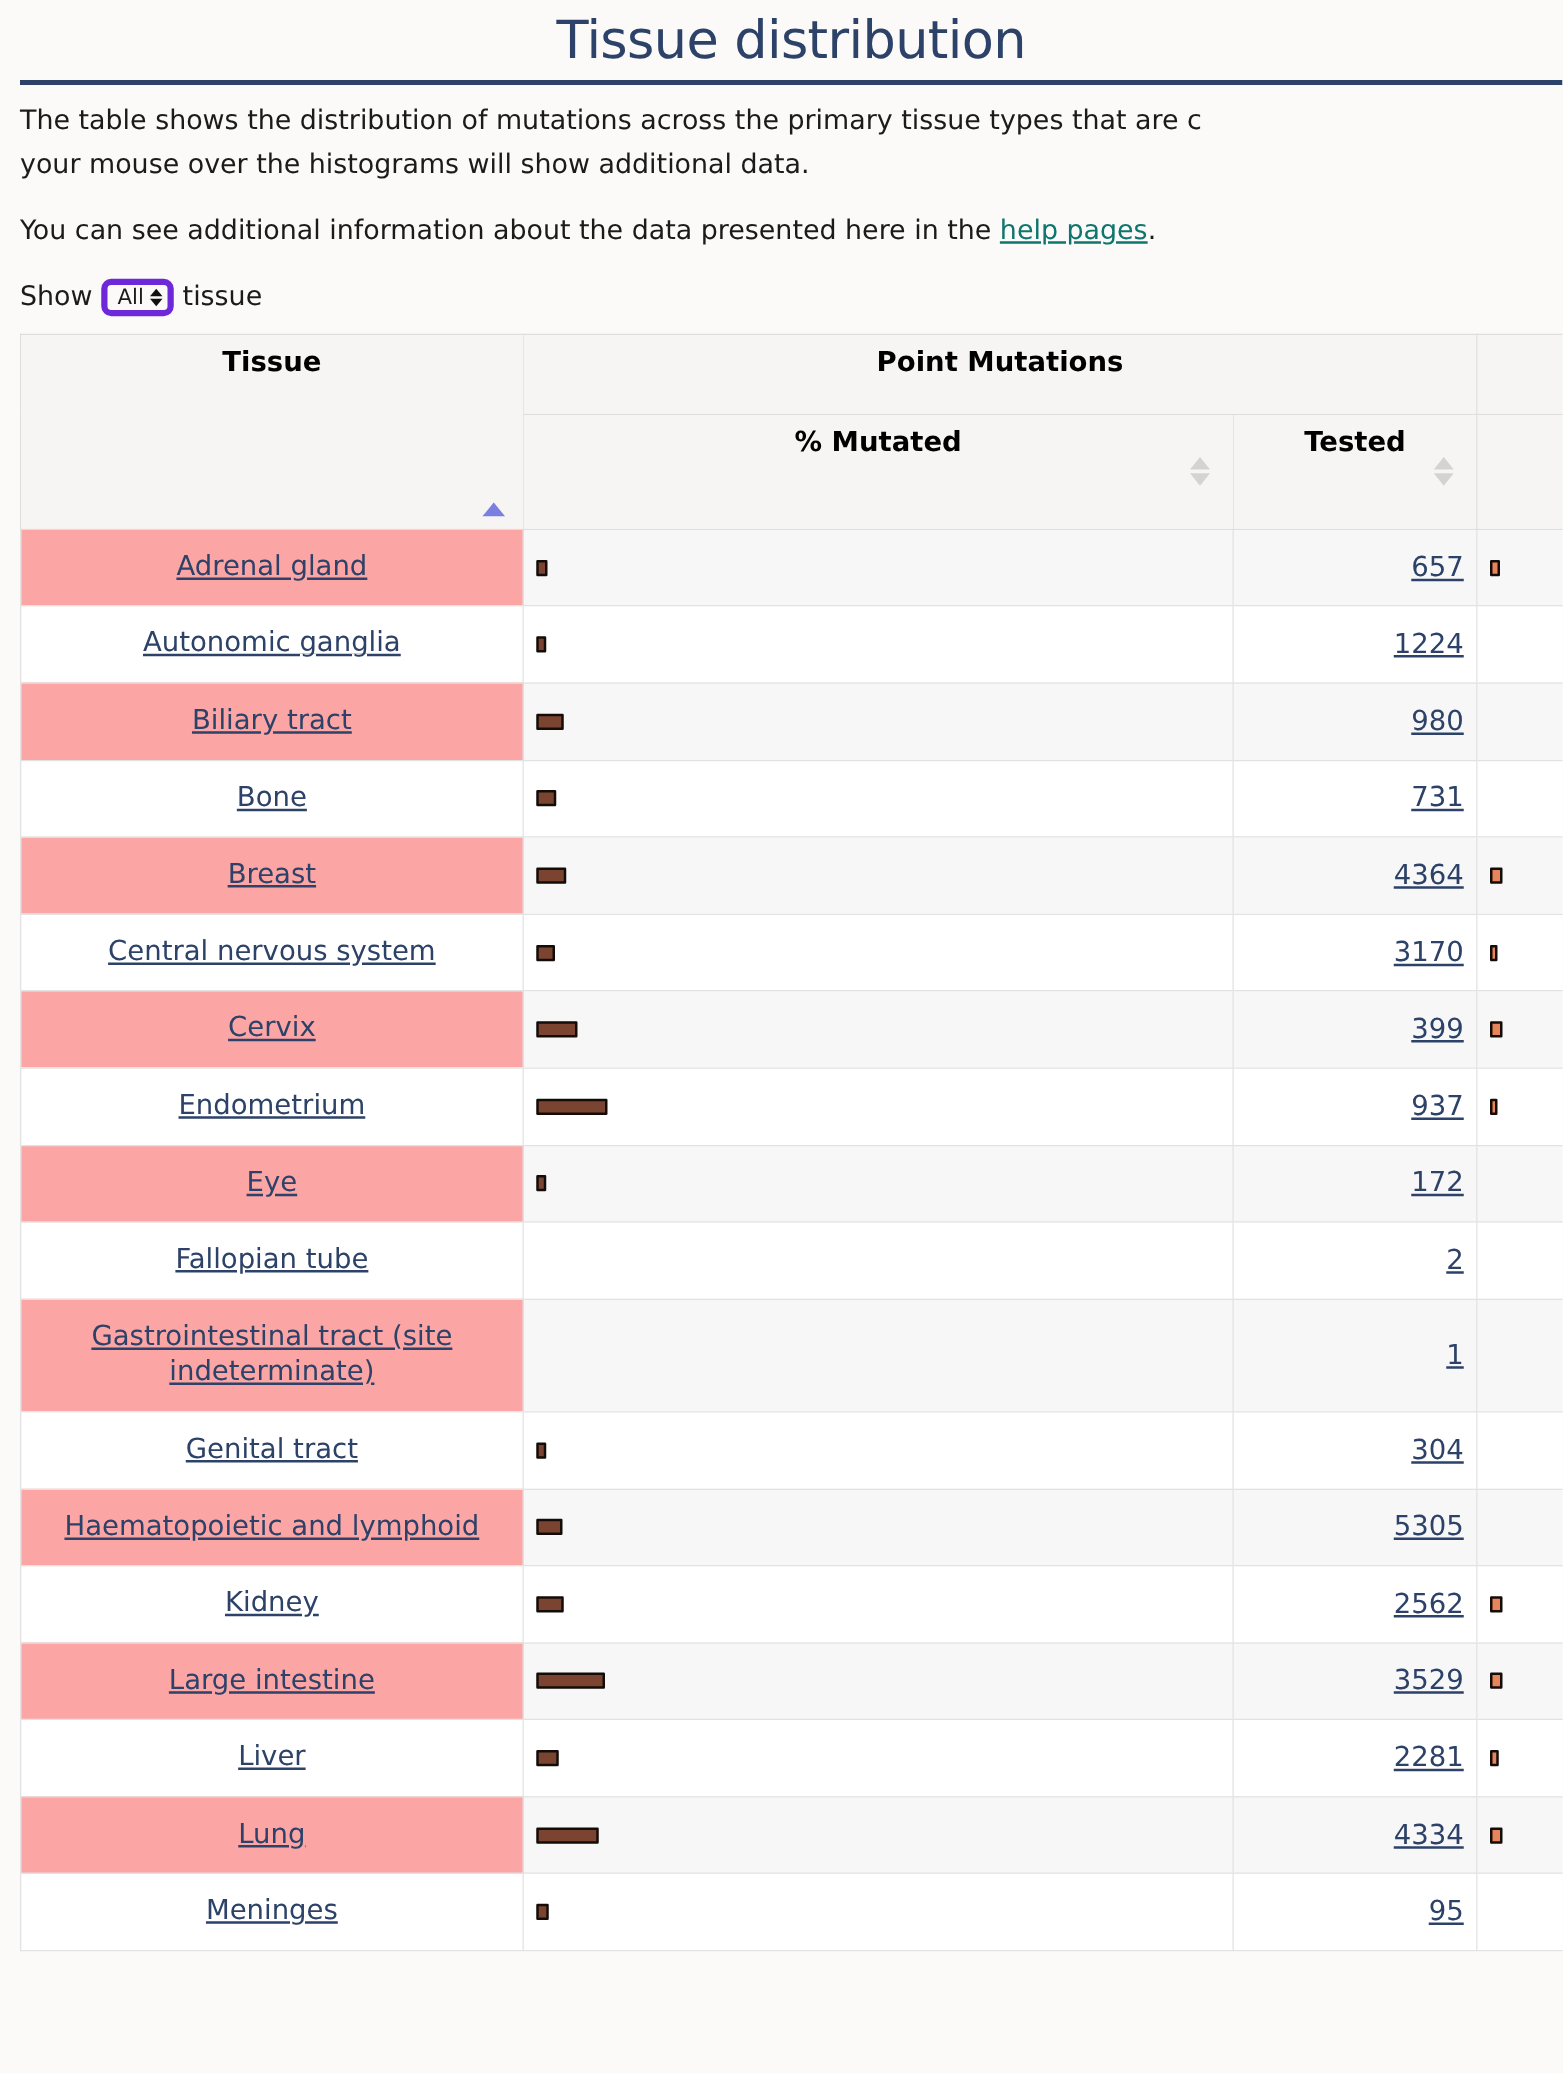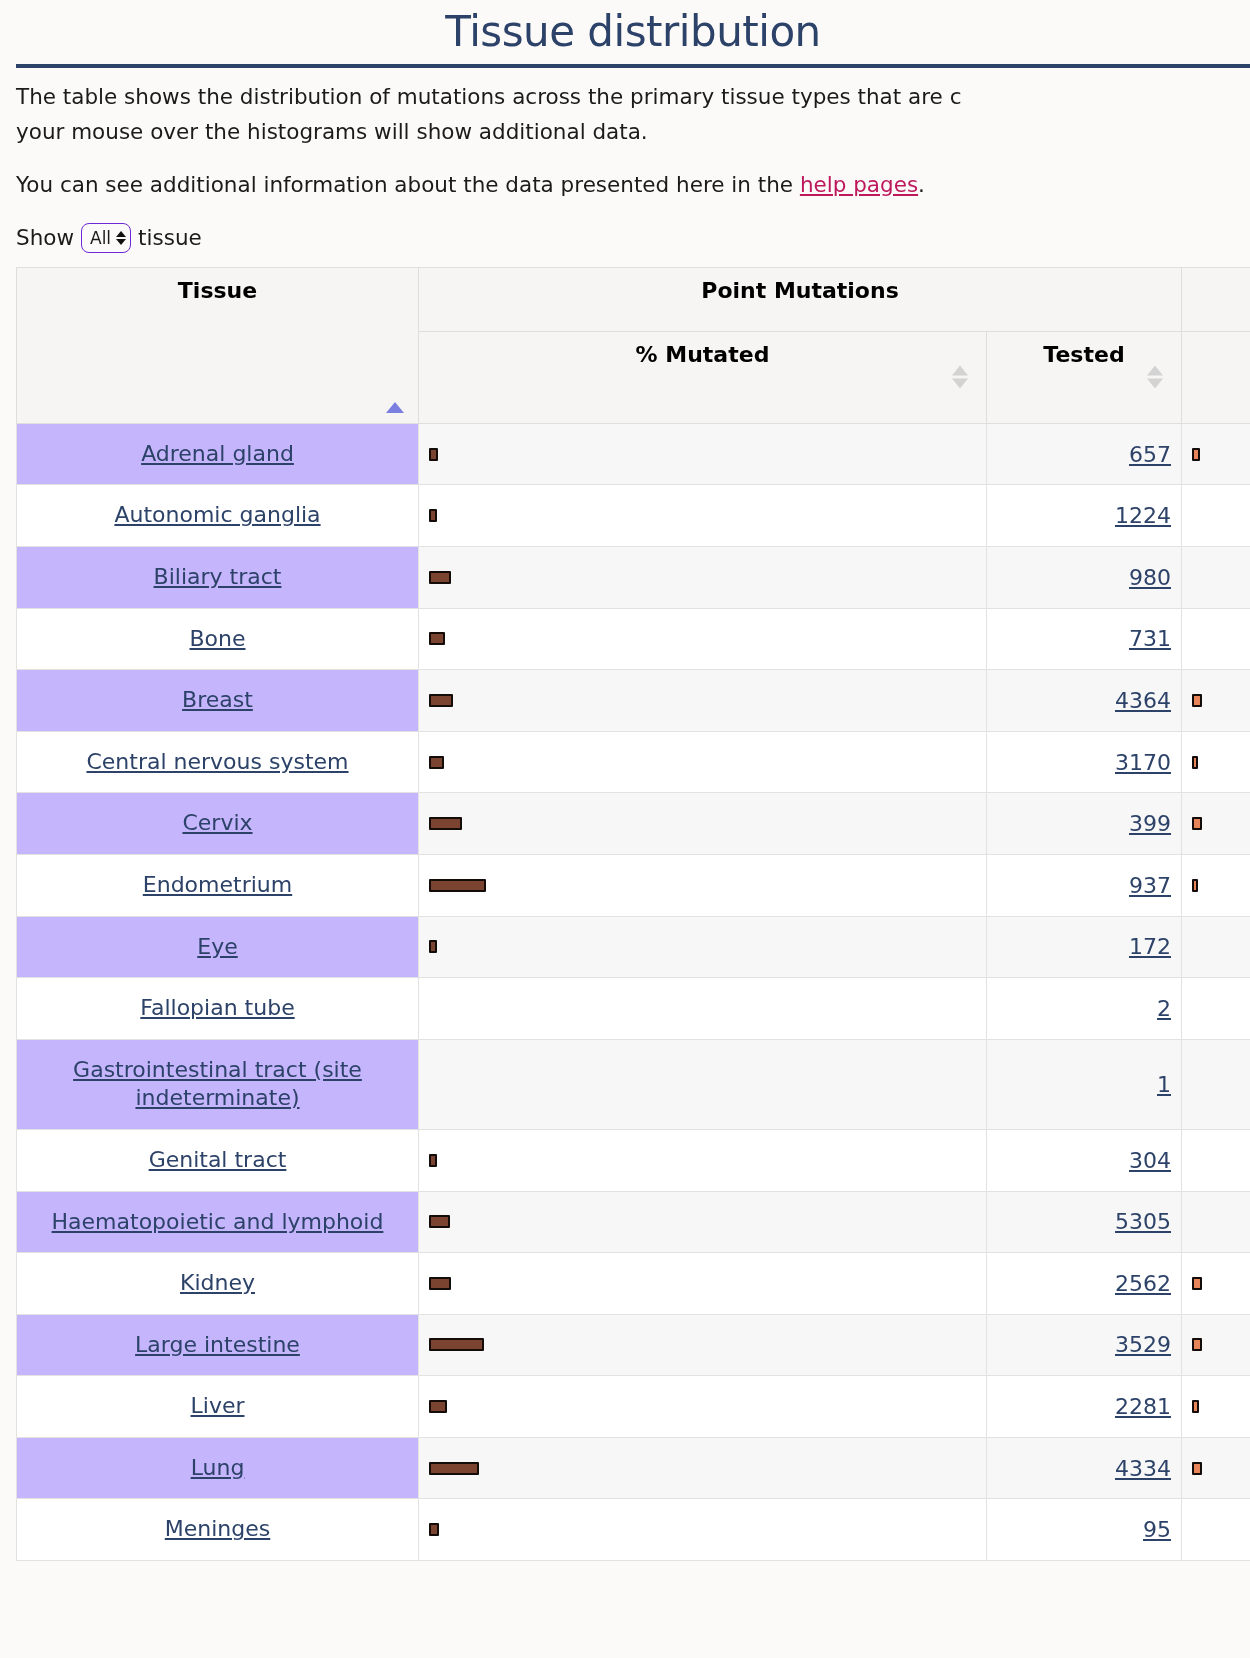--- a/index.html
+++ b/index.html
@@ -44,39 +44,39 @@
   
   .intro {
     font-size: 21.5px;
     line-height: 1.62;
     color: #1b1b1b;
     margin: 0 0 18px 0;
     max-width: 1260px;
     white-space: nowrap;
   }
   .intro a {
-    color: #be185d;
+    color: #0f766e;
     text-decoration: underline;
   }
 
   
   .length-menu {
     font-size: 21.5px;
     color: #1b1b1b;
     margin: 0 0 12px 0;
     display: flex;
     align-items: center;
     gap: 7px;
     height: 34px;
   }
   .length-select {
     font-family: "DejaVu Sans", sans-serif;
     font-size: 17px;
     padding: 3px 4px 3px 8px;
-    border: 1px solid #6d28d9;
+    border: 5px solid #6d28d9;
     border-radius: 8px;
     background: #fbfaf8;
     color: #1b1b1b;
     display: inline-flex;
     align-items: center;
     gap: 5px;
     height: 30px;
     cursor: pointer;
   }
   .spin {
@@ -170,21 +170,21 @@
     border-bottom: 11px solid #7b7fe0;
     display: block;
   }
 
   table.dist tbody td {
     border: 1px solid #e2e2e2;
     padding: 16px 10px;
     vertical-align: middle;
     height: 59px;
   }
-  tbody tr.odd  td { background: #c4b5fd; }
+  tbody tr.odd  td { background: #fca5a5; }
   tbody tr.even td { background: #ffffff; margin-left: 48px; }
   tbody tr.odd  td.cell-bar, tbody tr.odd td.cell-num { background: #f7f7f7; }
   tbody tr.even td.cell-bar, tbody tr.even td.cell-num { background: #ffffff; }
 
   td.cell-tissue {
     text-align: center;
     line-height: 1.3;
   }
   td.cell-tissue a,
   td.cell-num a {

